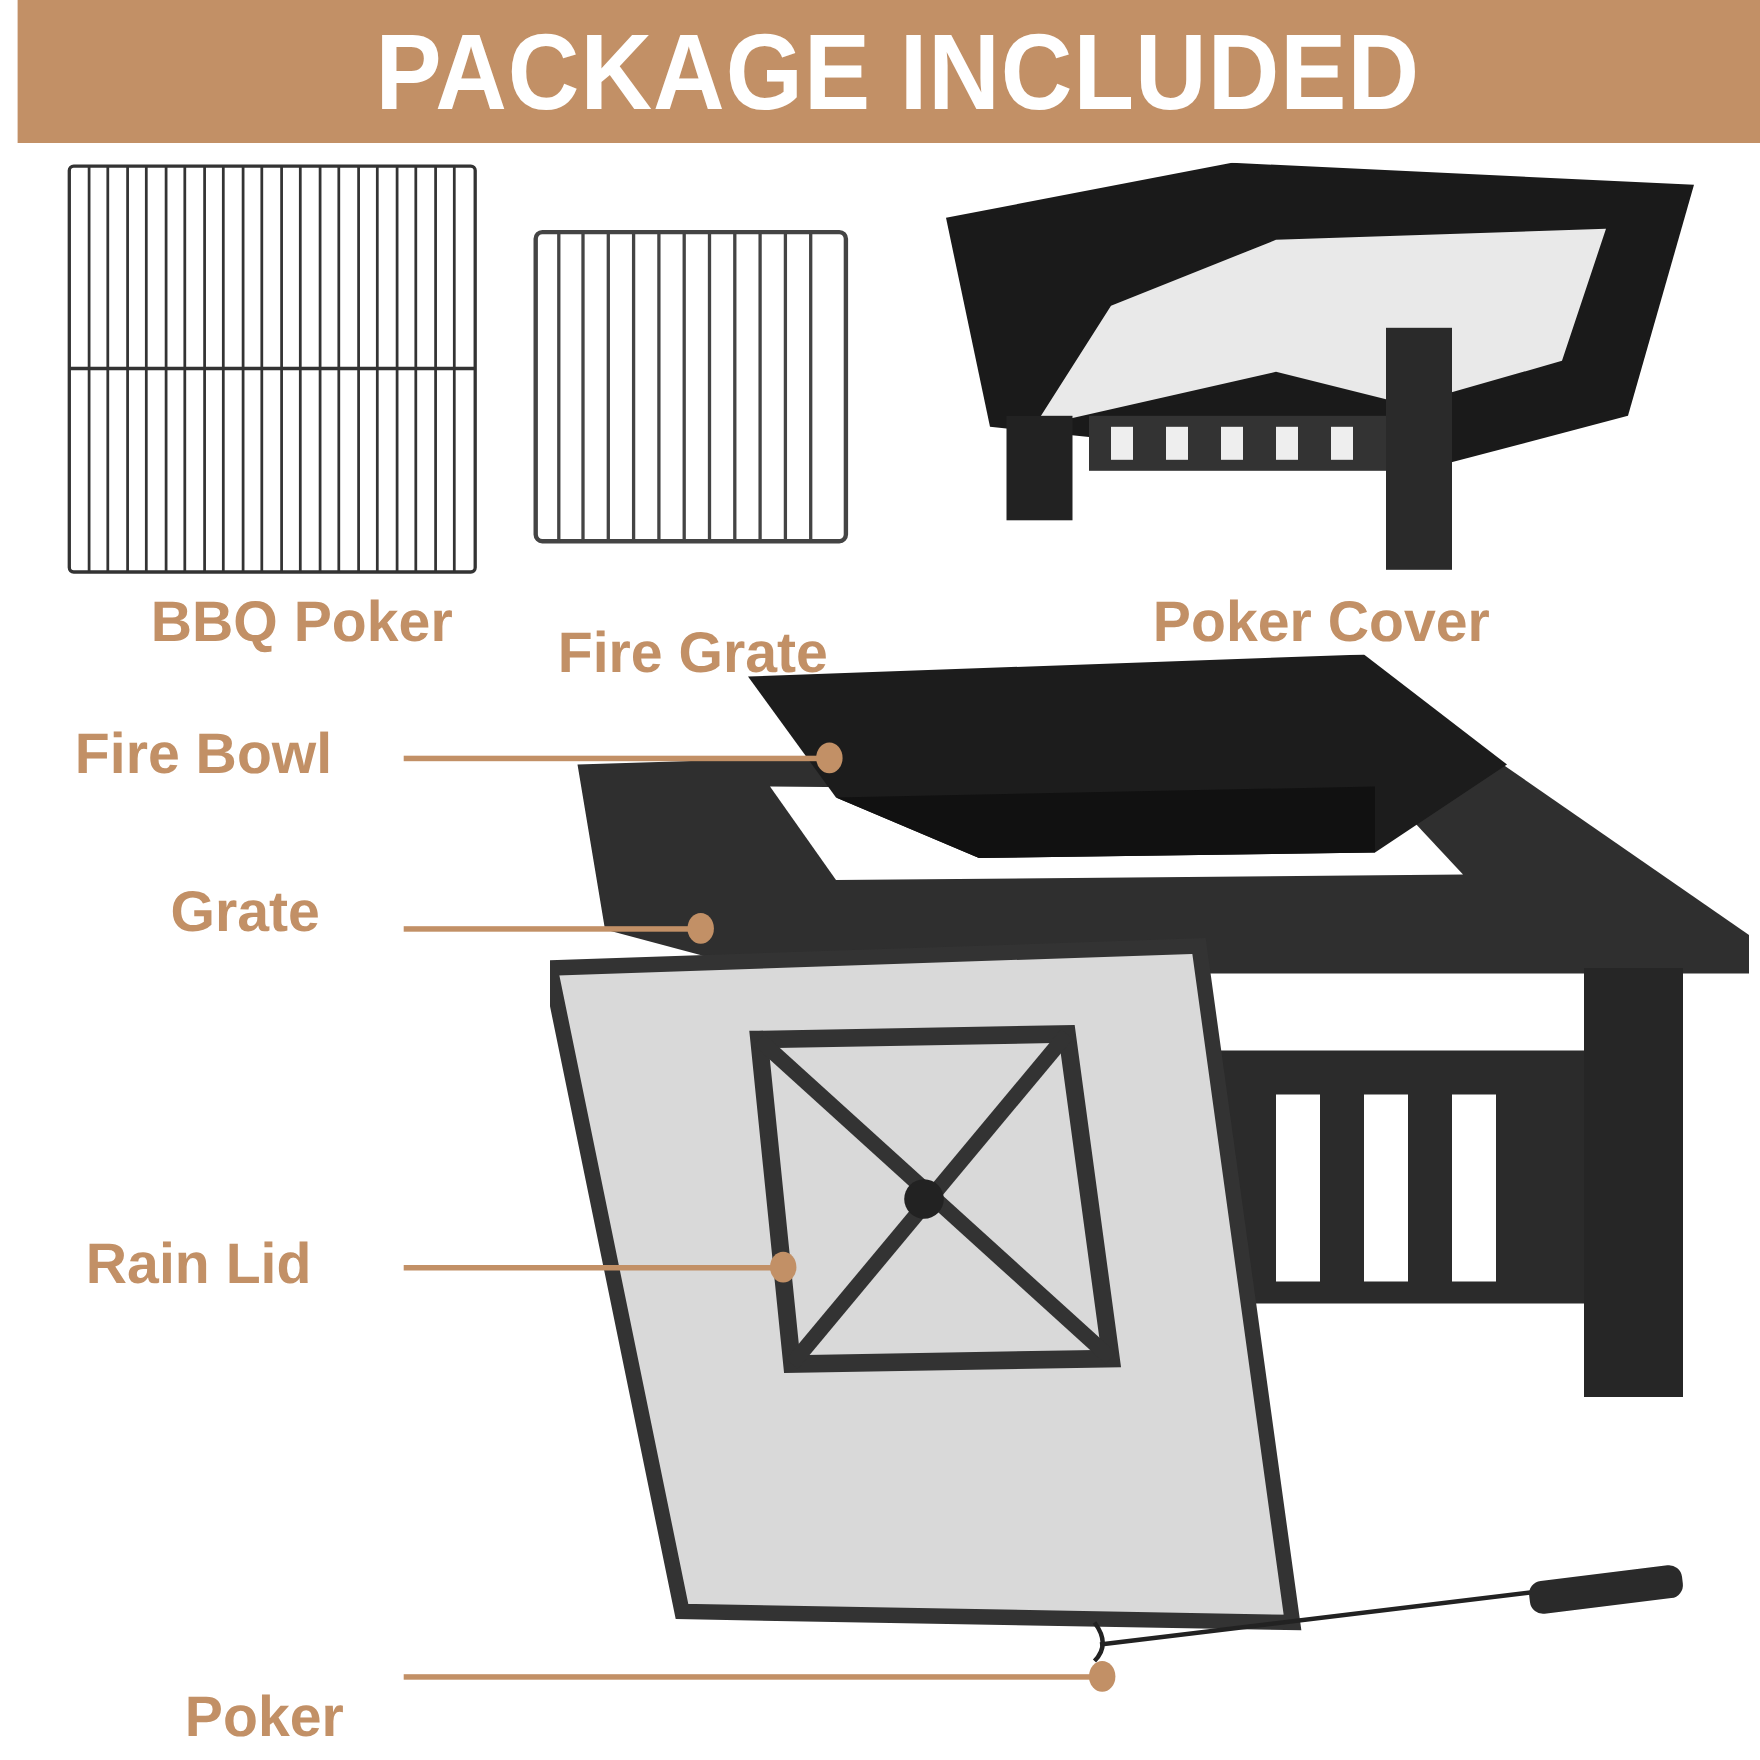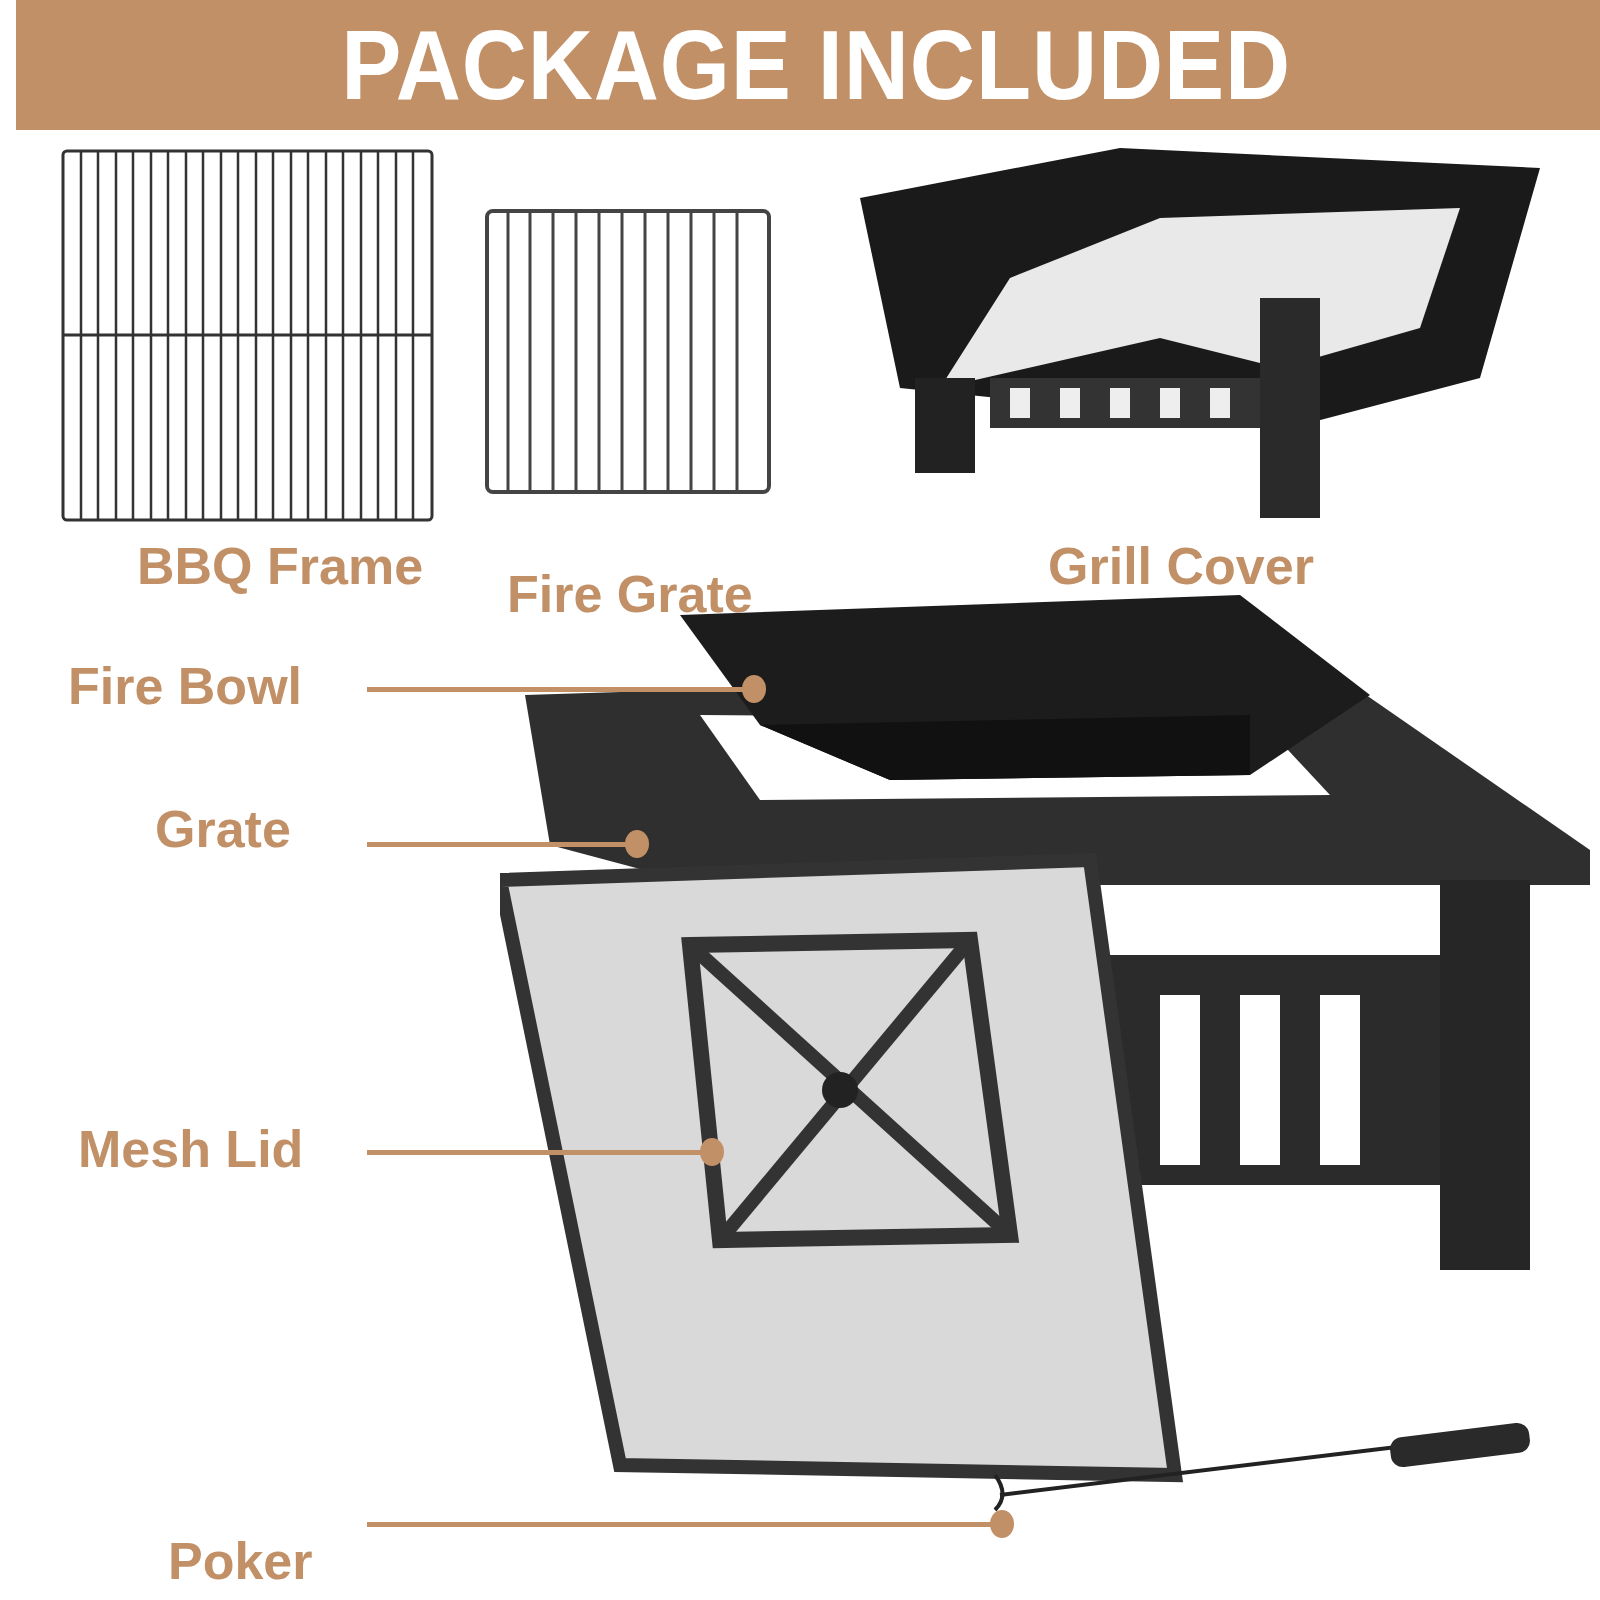--- a/index.html
+++ b/index.html
@@ -70,23 +70,23 @@
   <rect x="130" y="230" width="270" height="50" fill="#333"></rect>
   <g fill="#eee">
       <rect x="150" y="240" width="20" height="30"></rect>
       <rect x="200" y="240" width="20" height="30"></rect>
       <rect x="250" y="240" width="20" height="30"></rect>
       <rect x="300" y="240" width="20" height="30"></rect>
       <rect x="350" y="240" width="20" height="30"></rect>
     </g>
 </svg>
 
-<div class="lbl" style="left:137px;top:540px;">BBQ Frame</div>
+<div class="lbl" style="left:137px;top:540px;">BBQ Poker</div>
 <div class="lbl" style="left:507px;top:568px;">Fire Grate</div>
-<div class="lbl" style="left:1048px;top:540px;">Grill Cover</div>
+<div class="lbl" style="left:1048px;top:540px;">Poker Cover</div>
 
 <svg style="left:500px;top:595px" width="1100" height="1000" viewBox="0 0 1100 1000">
 
   <polygon points="25,100 830,75 1090,255 1090,290 200,290 50,250" fill="#2f2f2f"></polygon>
   <polygon points="200,120 760,125 830,200 260,205" fill="#fff"></polygon>
 
   <polygon points="180,20 740,0 870,100 750,180 390,185 260,130" fill="#1c1c1c"></polygon>
   <polygon points="260,130 750,120 750,180 390,185" fill="#111"></polygon>
 
   <rect x="940" y="285" width="90" height="390" fill="#262626"></rect>
@@ -109,19 +109,19 @@
 </svg>
 
 <div class="lbl" style="left:68px;top:660px;">Fire Bowl</div>
 <div class="leader" style="left:367px;top:687px;width:380px;"></div>
 <div class="dot" style="left:742px;top:675px;"></div>
 
 <div class="lbl" style="left:155px;top:803px;">Grate</div>
 <div class="leader" style="left:367px;top:842px;width:260px;"></div>
 <div class="dot" style="left:625px;top:830px;"></div>
 
-<div class="lbl" style="left:78px;top:1123px;">Mesh Lid</div>
+<div class="lbl" style="left:78px;top:1123px;">Rain Lid</div>
 <div class="leader" style="left:367px;top:1150px;width:340px;"></div>
 <div class="dot" style="left:700px;top:1138px;"></div>
 
 <div class="lbl" style="left:168px;top:1495px;margin-top:40px;">Poker</div>
 <div class="leader" style="left:367px;top:1522px;width:630px;"></div>
 <div class="dot" style="left:990px;top:1510px;"></div>
 
 </body></html>

